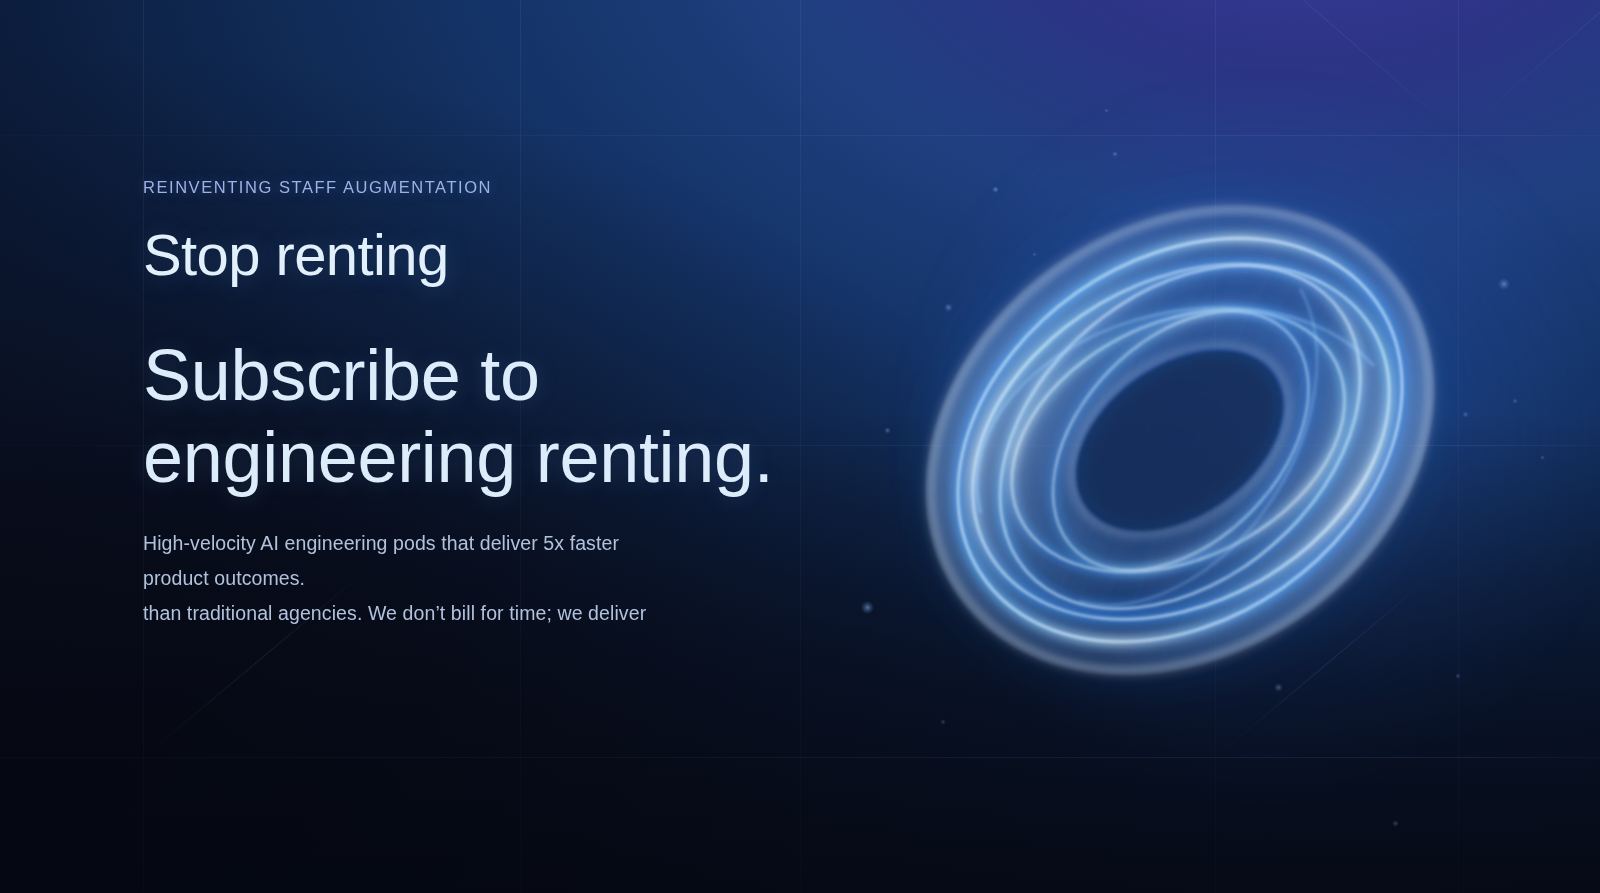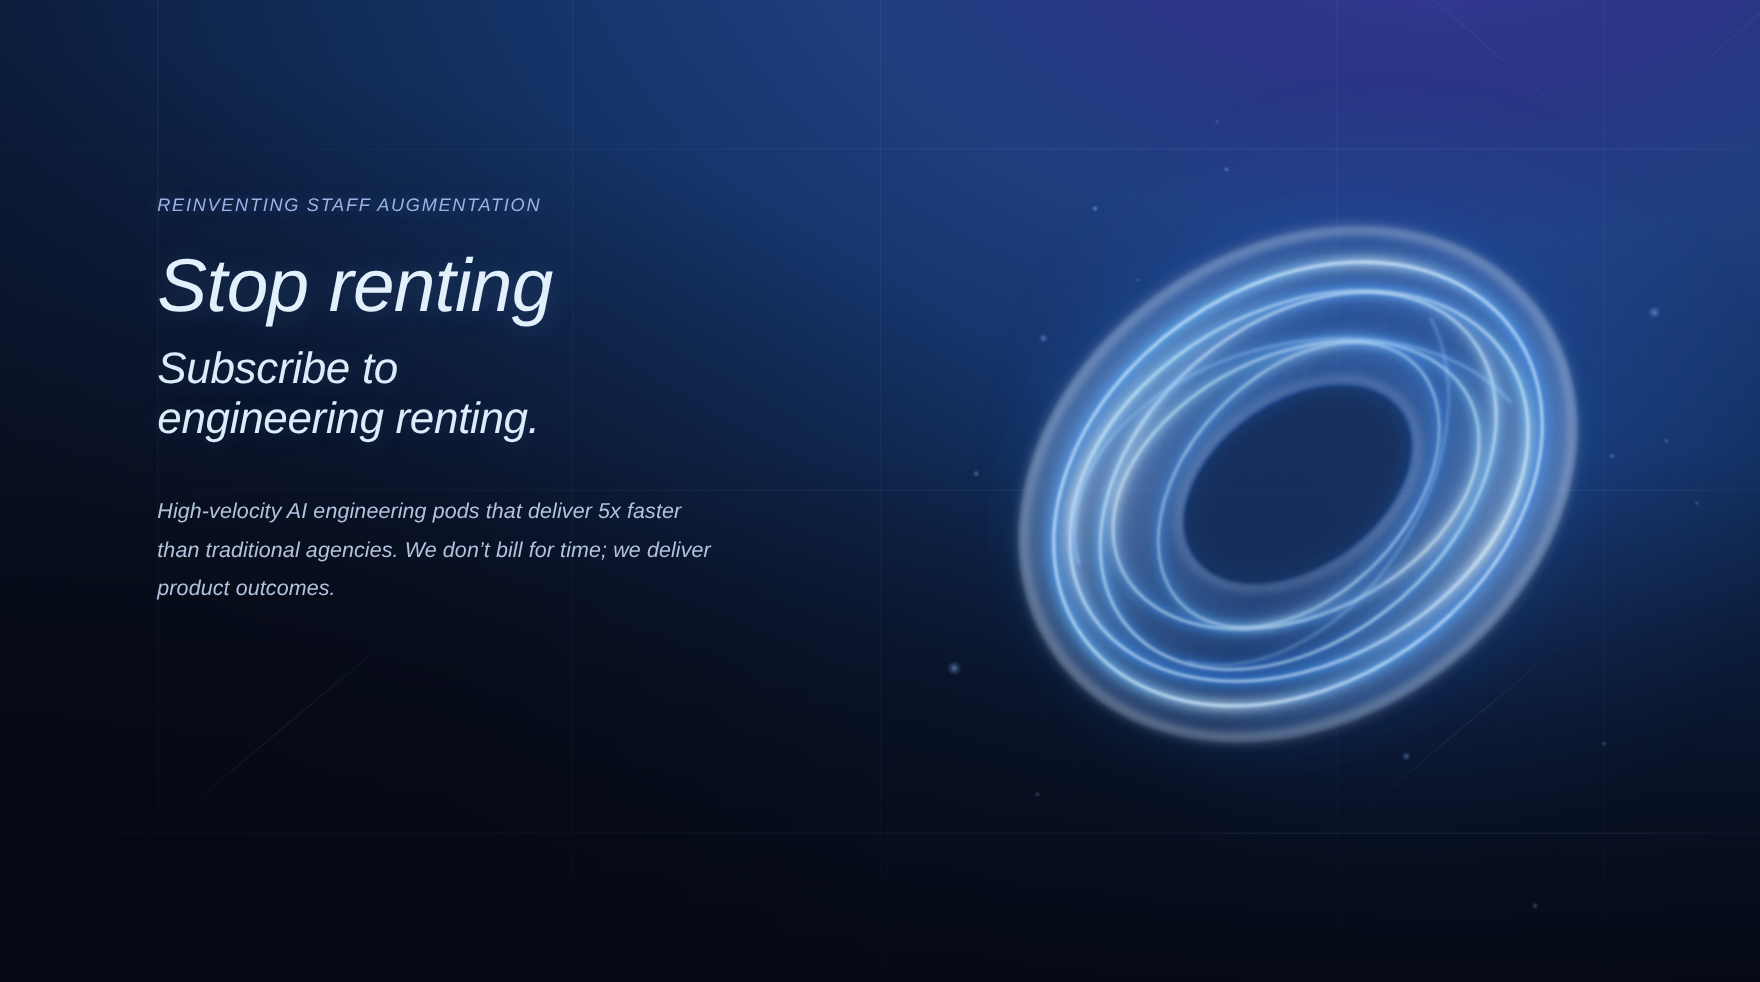--- a/index.html
+++ b/index.html
@@ -5,21 +5,20 @@
 <style>
   * { margin:0; padding:0; box-sizing:border-box; }
   html,body { width:1600px; height:893px; overflow:hidden; background:#070b18; }
   body { font-family:"Liberation Sans", sans-serif; }
 
   #stage{
     position:relative;
     width:1600px; height:893px;
     overflow:hidden;
     background:#701a75;
-    font-style:italic;
   }
 
   
   .bg-base{
     position:absolute; inset:0;
     background:
       radial-gradient(115% 130% at 82% -14%, #3a3f9c 0%, #2c3486 16%, #1f3f80 30%, #15356b 44%, #102a54 58%, #0c1d3d 72%, #0a142a 86%, #080e1e 100%);
   }
   .bg-tint-left{
     position:absolute; inset:0;
@@ -79,38 +78,38 @@
   #eyebrow{
     font-size:16.5px;
     letter-spacing:1.55px;
     font-weight:400;
     color:#9db2e6;
     text-shadow:0 0 14px rgba(120,155,240,.35);
     white-space:nowrap;
   }
   #headline{
     margin-top:26px;
-    font-size:68px;
+    font-size:58px;
     line-height:1.09;
     font-weight:400;
     letter-spacing:-0.6px;
     color:#e2f0fc;
     text-shadow:0 2px 26px rgba(120,180,255,.22);
   }
   #subhead{
-    margin-top:16px;
-    font-size:40px;
+    margin-top:48px;
+    font-size:72px;
     line-height:1.14;
     font-weight:400;
     letter-spacing:-0.3px;
     color:#dcecfa;
     text-shadow:0 2px 22px rgba(120,180,255,.18);
   }
   #body-copy{
-    margin-top:44px;
+    margin-top:28px;
     font-size:19.5px;
     line-height:1.79;
     font-weight:400;
     color:#b2c2dd;
     max-width:640px;
     letter-spacing:.1px;
   }
   .line{ display:block; }
 </style>
 </head>
@@ -316,19 +315,19 @@
       <span class="line">Stop renting</span>
     </h1>
 
     <h2 id="subhead">
       <span class="line">Subscribe to</span>
       <span class="line">engineering renting.</span>
     </h2>
 
     <p id="body-copy">
       <span class="line">High-velocity AI engineering pods that deliver 5x faster</span>
+      <span class="line">product outcomes.</span>
       <span class="line">than traditional agencies. We don’t bill for time; we deliver</span>
-      <span class="line">product outcomes.</span>
     </p>
 
   </div>
 
 </div>
 
 </body></html>

